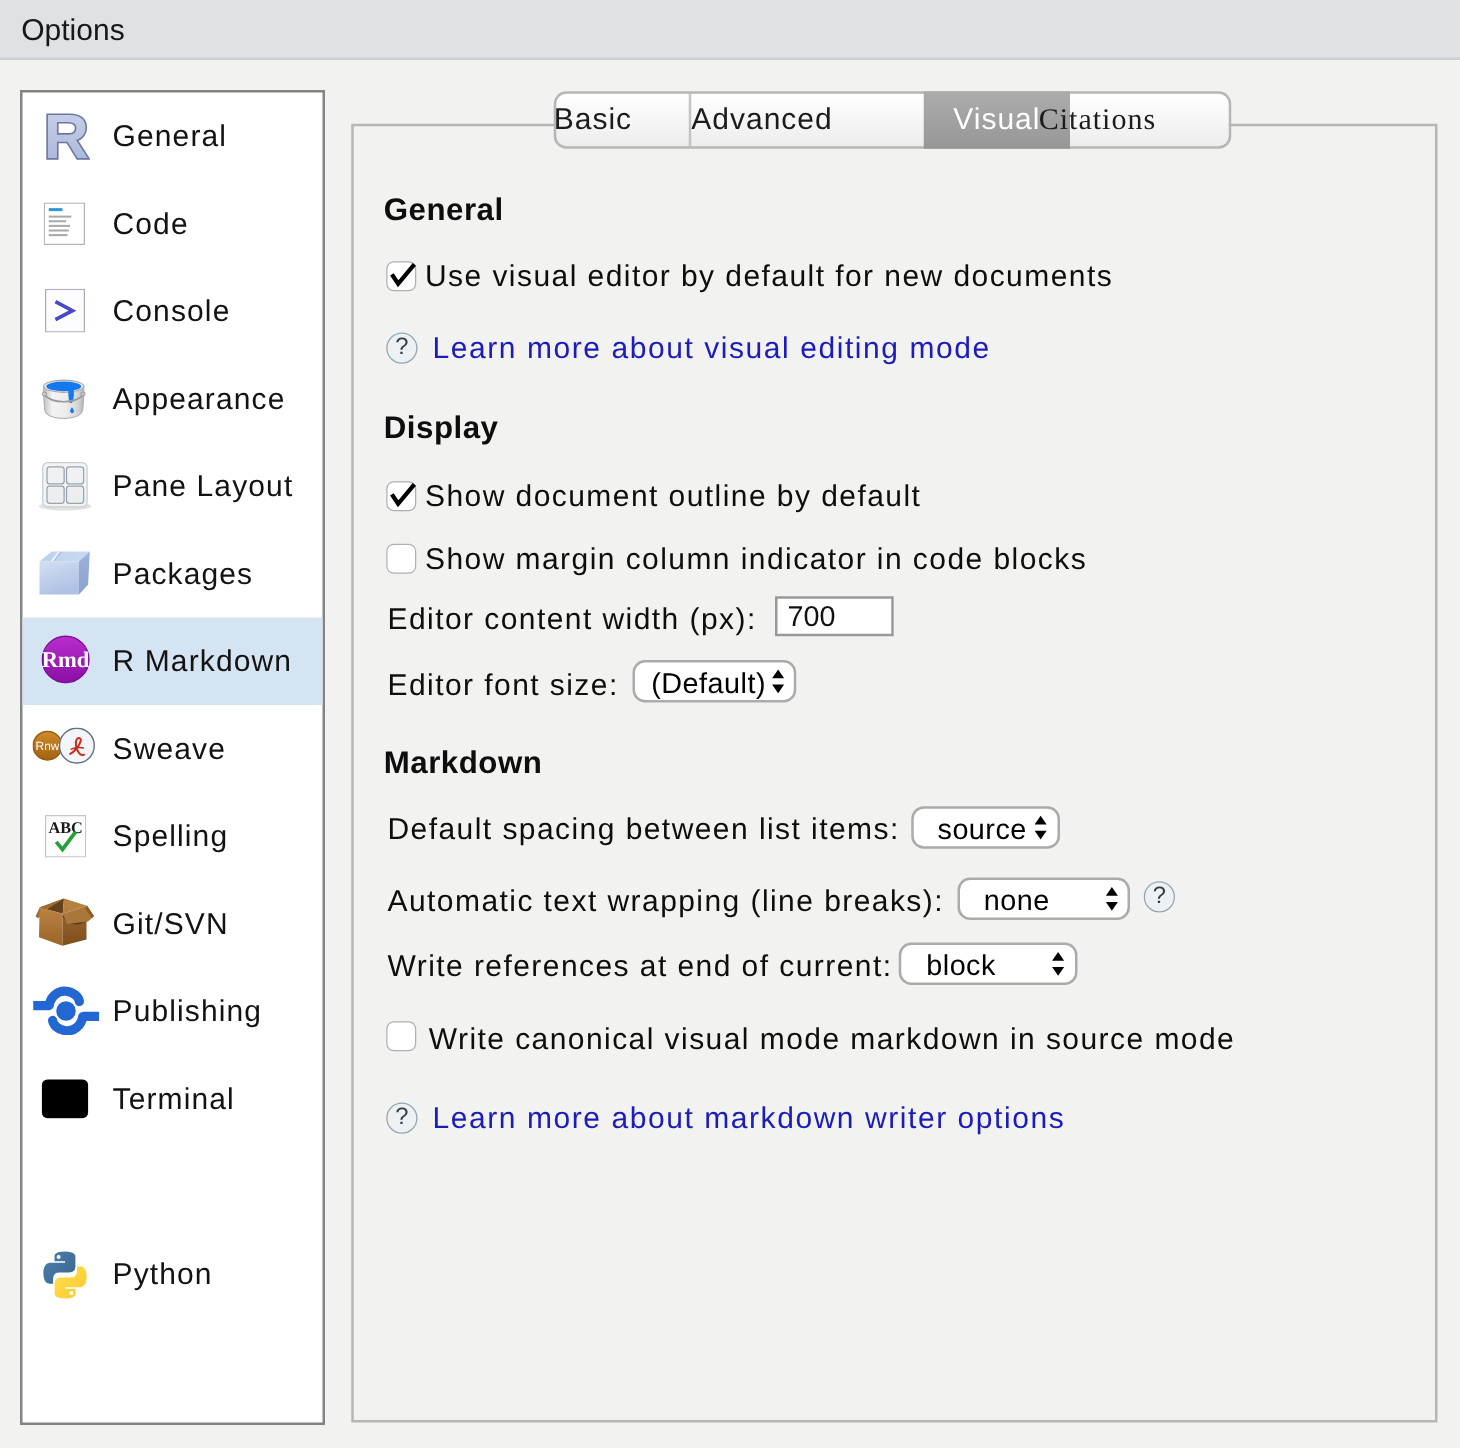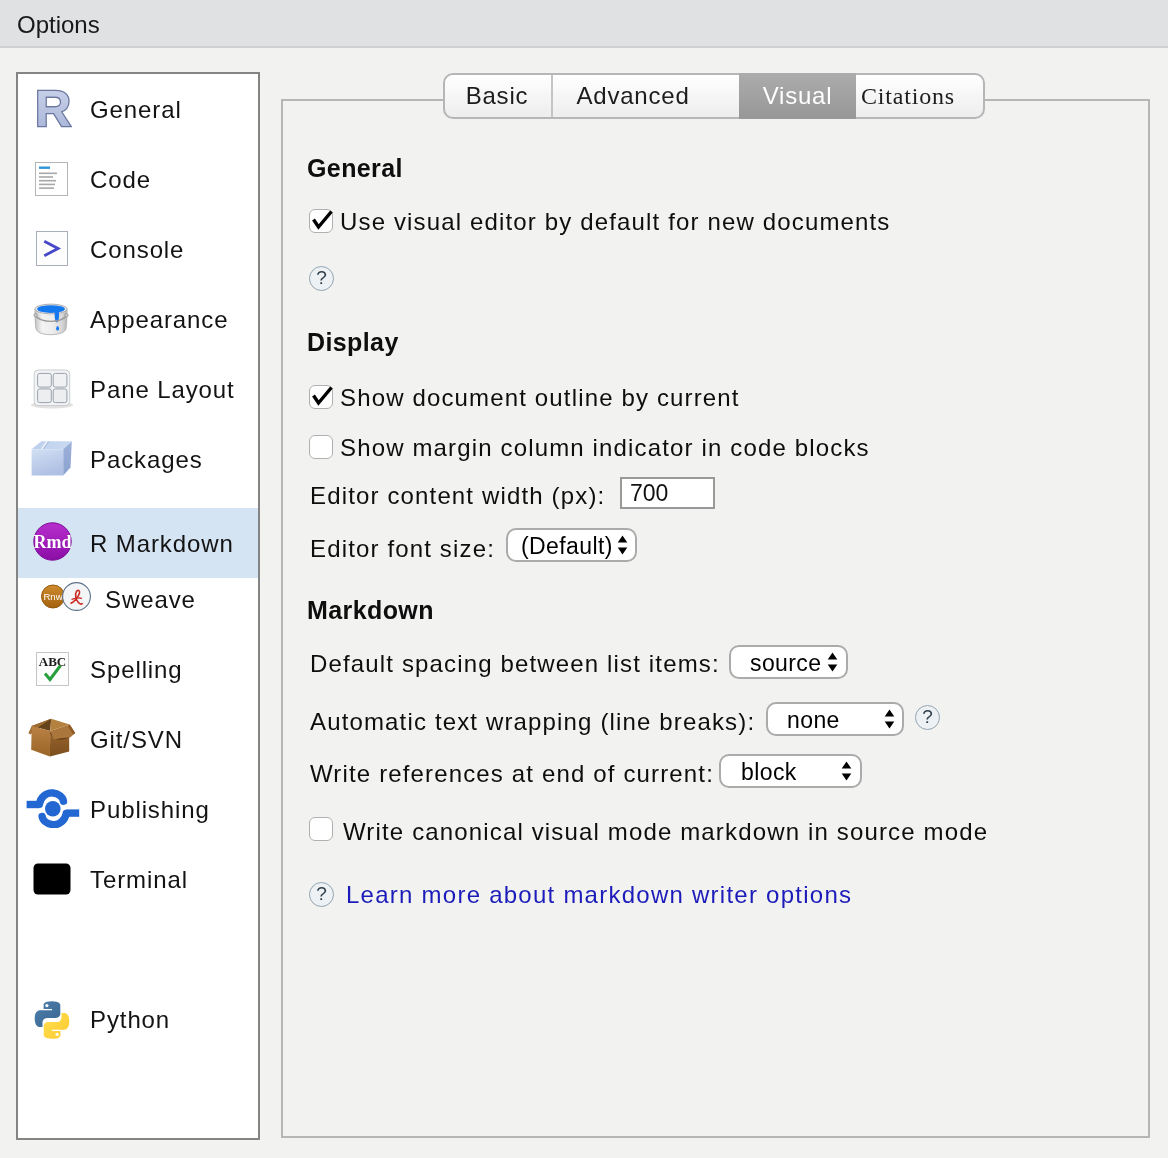--- a/index.html
+++ b/index.html
@@ -3,26 +3,26 @@
 <meta charset="utf-8">
 <style>
   * { margin:0; padding:0; box-sizing:border-box; }
   html,body { width:1168px; height:1158px; background:#f2f3f1; font-family:"Liberation Sans", sans-serif; }
   #stage { position:relative; width:1168px; height:1158px; overflow:hidden; }
   .abs { position:absolute; }
   #titlebar { left:0; top:0; width:1168px; height:48px; background:#e0e1e3; border-bottom:2px solid #cfd0d2; }
   #titletext { left:17px; top:11px; font-size:24px; color:#181818; }
   #sidebar { left:16px; top:72px; width:244px; height:1068px; background:#ffffff; border:2px solid #848484; }
   .srow { position:absolute; left:18px; width:240px; height:70px; }
-  .srow.sel { background:#d5e4f3;margin-top:14px; }
+  .srow.sel { background:#d5e4f3; }
   .slabel { position:absolute; left:72px; top:22px; font-size:24px; color:#131313; letter-spacing:0.9px; white-space:nowrap; }
   .sicon { position:absolute; }
   #panel { left:281px; top:99px; width:869px; height:1039px; border:2px solid #b6b6b6; }
   #tabs { left:443px; top:73px; width:542px; height:46px; background:linear-gradient(#ffffff,#ededed); border:2px solid #b6b6b6; border-radius:10px; overflow:hidden; }
-  .tab { position:absolute; top:75px; height:42px; font-size:24px; color:#1c1c1c; text-align:center; line-height:42px; letter-spacing:0.8px; }
+  .tab { position:absolute; top:75px; height:42px; font-size:24px; color:#1c1c1c; line-height:42px; letter-spacing:0.8px; }
   .tabsel { position:absolute; top:73px; height:46px; background:linear-gradient(#acacac,#979797); color:#ffffff; text-align:center; line-height:46px; font-size:24px; letter-spacing:0.8px; }
   .tdiv { position:absolute; top:75px; width:2px; height:42px; background:#c4c4c4; }
   .h2 { position:absolute; font-size:25px; font-weight:bold; color:#0e0e0e; letter-spacing:0.4px; white-space:nowrap; }
   .lbl { position:absolute; font-size:24px; color:#0e0e0e; letter-spacing:1.15px; white-space:nowrap; line-height:28px; }
   .cb { position:absolute; width:24px; height:24px; background:#ffffff; border:1.5px solid #b0b0b0; border-radius:6px; }
   .link { position:absolute; font-size:24px; color:#1c1cba; letter-spacing:1.25px; white-space:nowrap; line-height:28px; }
   .qc { position:absolute; width:25px; height:25px; border-radius:50%; border:1.5px solid #93a5b1; background:#eef1f3; color:#2f3e4a; font-size:19px; text-align:center; line-height:22.5px; }
   .inp { position:absolute; background:#ffffff; border:2px solid #999999; font-size:23px; color:#111; padding-left:8px; line-height:28px; }
   .dd { position:absolute; background:#ffffff; border:2px solid #ababab; border-radius:10px; font-size:23px; color:#111; }
   .ddt { position:absolute; white-space:nowrap; letter-spacing:0.4px; }
@@ -129,21 +129,21 @@
           <linearGradient id="gRmd" x1="0" y1="0" x2="0" y2="1">
             <stop offset="0" stop-color="#b82ecc"></stop>
             <stop offset="1" stop-color="#8a0ea6"></stop>
           </linearGradient>
         </defs>
         <circle cx="19.5" cy="19.5" r="18.7" fill="url(#gRmd)" stroke="#7b0b97"></circle>
         <text x="19.5" y="25.5" text-anchor="middle" font-family="Liberation Serif" font-weight="bold" font-size="18" fill="#ffffff">Rmd</text>
       </svg>
       <span class="slabel">R Markdown</span>
     </div>
-  <div class="srow" style="top:564px;margin-left:15px;">
+  <div class="srow" style="top:564px;">
       <svg style="left:8px;top:18px;" class="sicon" width="54" height="31" viewBox="0 0 54 31">
         <defs>
           <linearGradient id="gRnw" x1="0" y1="0" x2="0" y2="1">
             <stop offset="0" stop-color="#cf8a2c"></stop>
             <stop offset="1" stop-color="#a3620f"></stop>
           </linearGradient>
         </defs>
         <circle cx="12" cy="14.5" r="11.5" fill="url(#gRnw)" stroke="#95590d"></circle>
         <text x="12" y="18" text-anchor="middle" font-family="Liberation Sans" font-size="9.5" fill="#ffffff">Rnw</text>
         <circle cx="35.5" cy="14.5" r="13.9" fill="#f4f5f7" stroke="#5d7189" stroke-width="1.1"></circle>
@@ -234,28 +234,29 @@
 
   <div class="h2" style="left:307px; top:154px;">General</div>
 
   <div class="cb" style="left:309px; top:209px;"></div>
   <svg class="abs" style="left:311px; top:207px;" width="24" height="24" viewBox="0 0 24 24">
       <path d="M2.5,12.5 L7.5,20 L20.5,4.5" fill="none" stroke="#000" stroke-width="3.4"></path>
     </svg>
   <div class="lbl" style="left:340px; top:208px;">Use visual editor by default for new documents</div>
 
   <div class="qc" style="left:309px; top:266px;">?</div>
+  <div class="link" style="left:346px; top:265px;">Learn more about visual editing mode</div>
 
   <div class="h2" style="left:307px; top:328px;">Display</div>
 
   <div class="cb" style="left:309px; top:385px;"></div>
   <svg class="abs" style="left:311px; top:383px;" width="24" height="24" viewBox="0 0 24 24">
       <path d="M2.5,12.5 L7.5,20 L20.5,4.5" fill="none" stroke="#000" stroke-width="3.4"></path>
     </svg>
-  <div class="lbl" style="left:340px; top:384px;">Show document outline by current</div>
+  <div class="lbl" style="left:340px; top:384px;">Show document outline by default</div>
 
   <div class="cb" style="left:309px; top:435px;"></div>
   <div class="lbl" style="left:340px; top:434px;">Show margin column indicator in code blocks</div>
 
   <div class="lbl" style="left:310px; top:482px;">Editor content width (px):</div>
   <div class="inp" style="left:620px; top:477px; width:95px; height:32px;">700</div>
 
   <div class="lbl" style="left:310px; top:535px;">Editor font size:</div>
   <div class="dd" style="left:506px; top:528px; width:131px; height:34px;"></div>
   <div class="ddt abs" style="left:521px; top:533px; font-size:23px;">(Default)</div>

